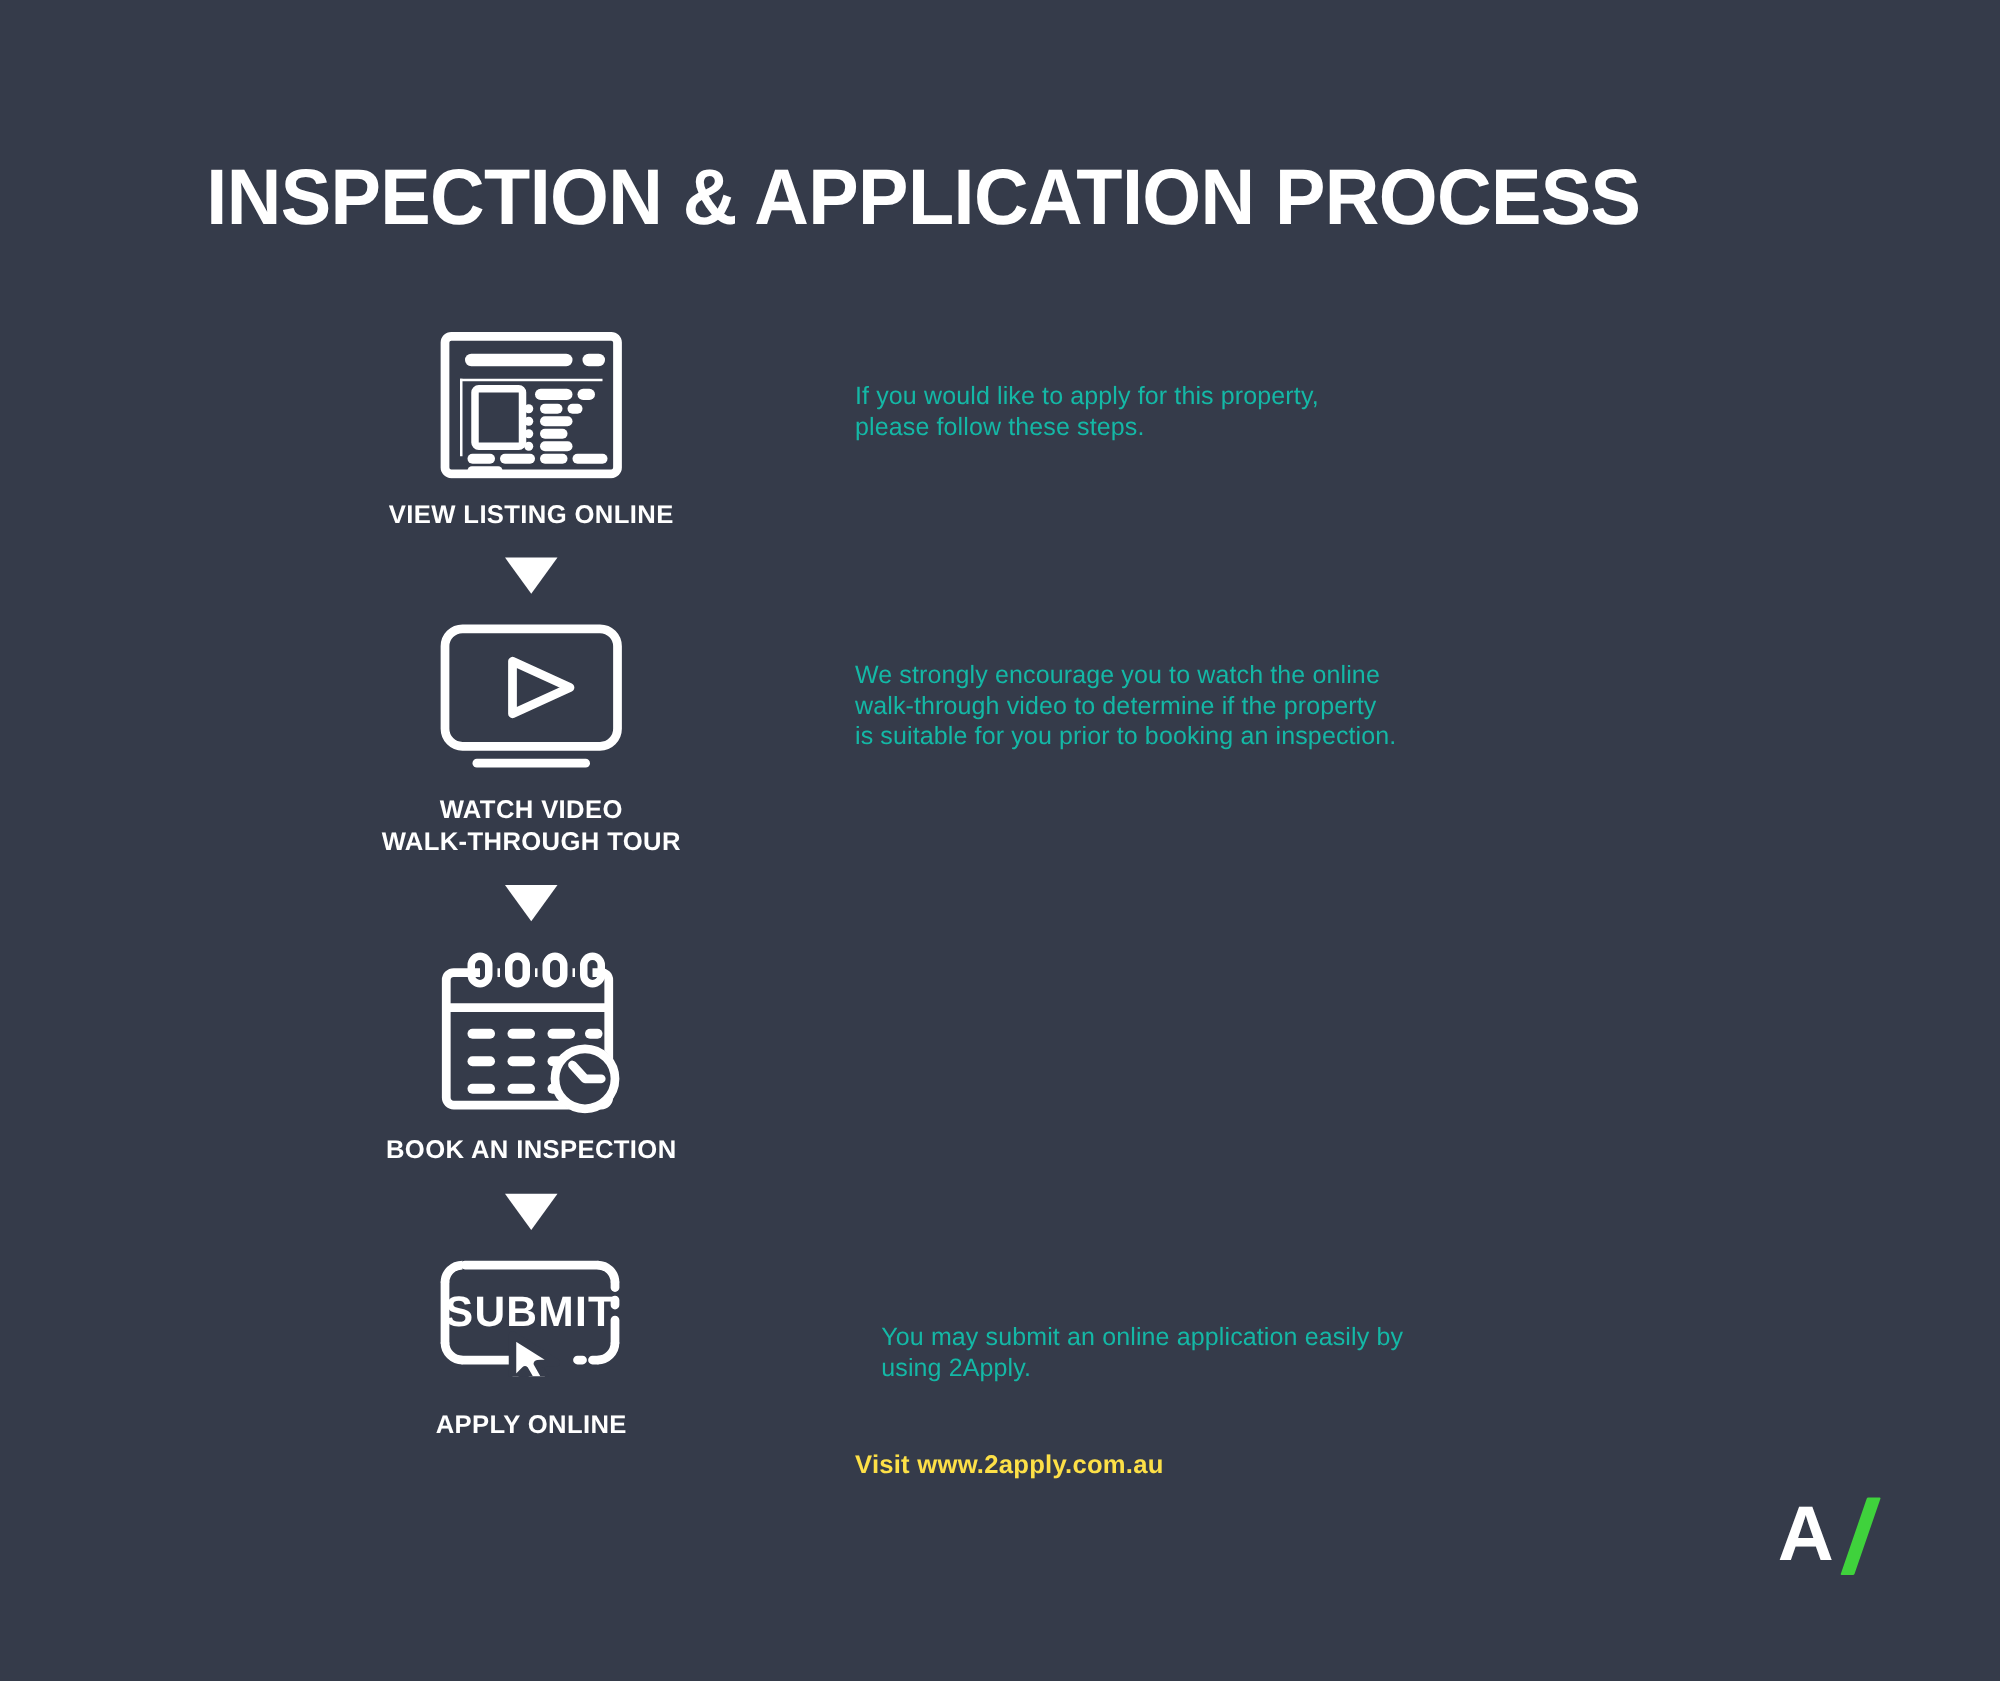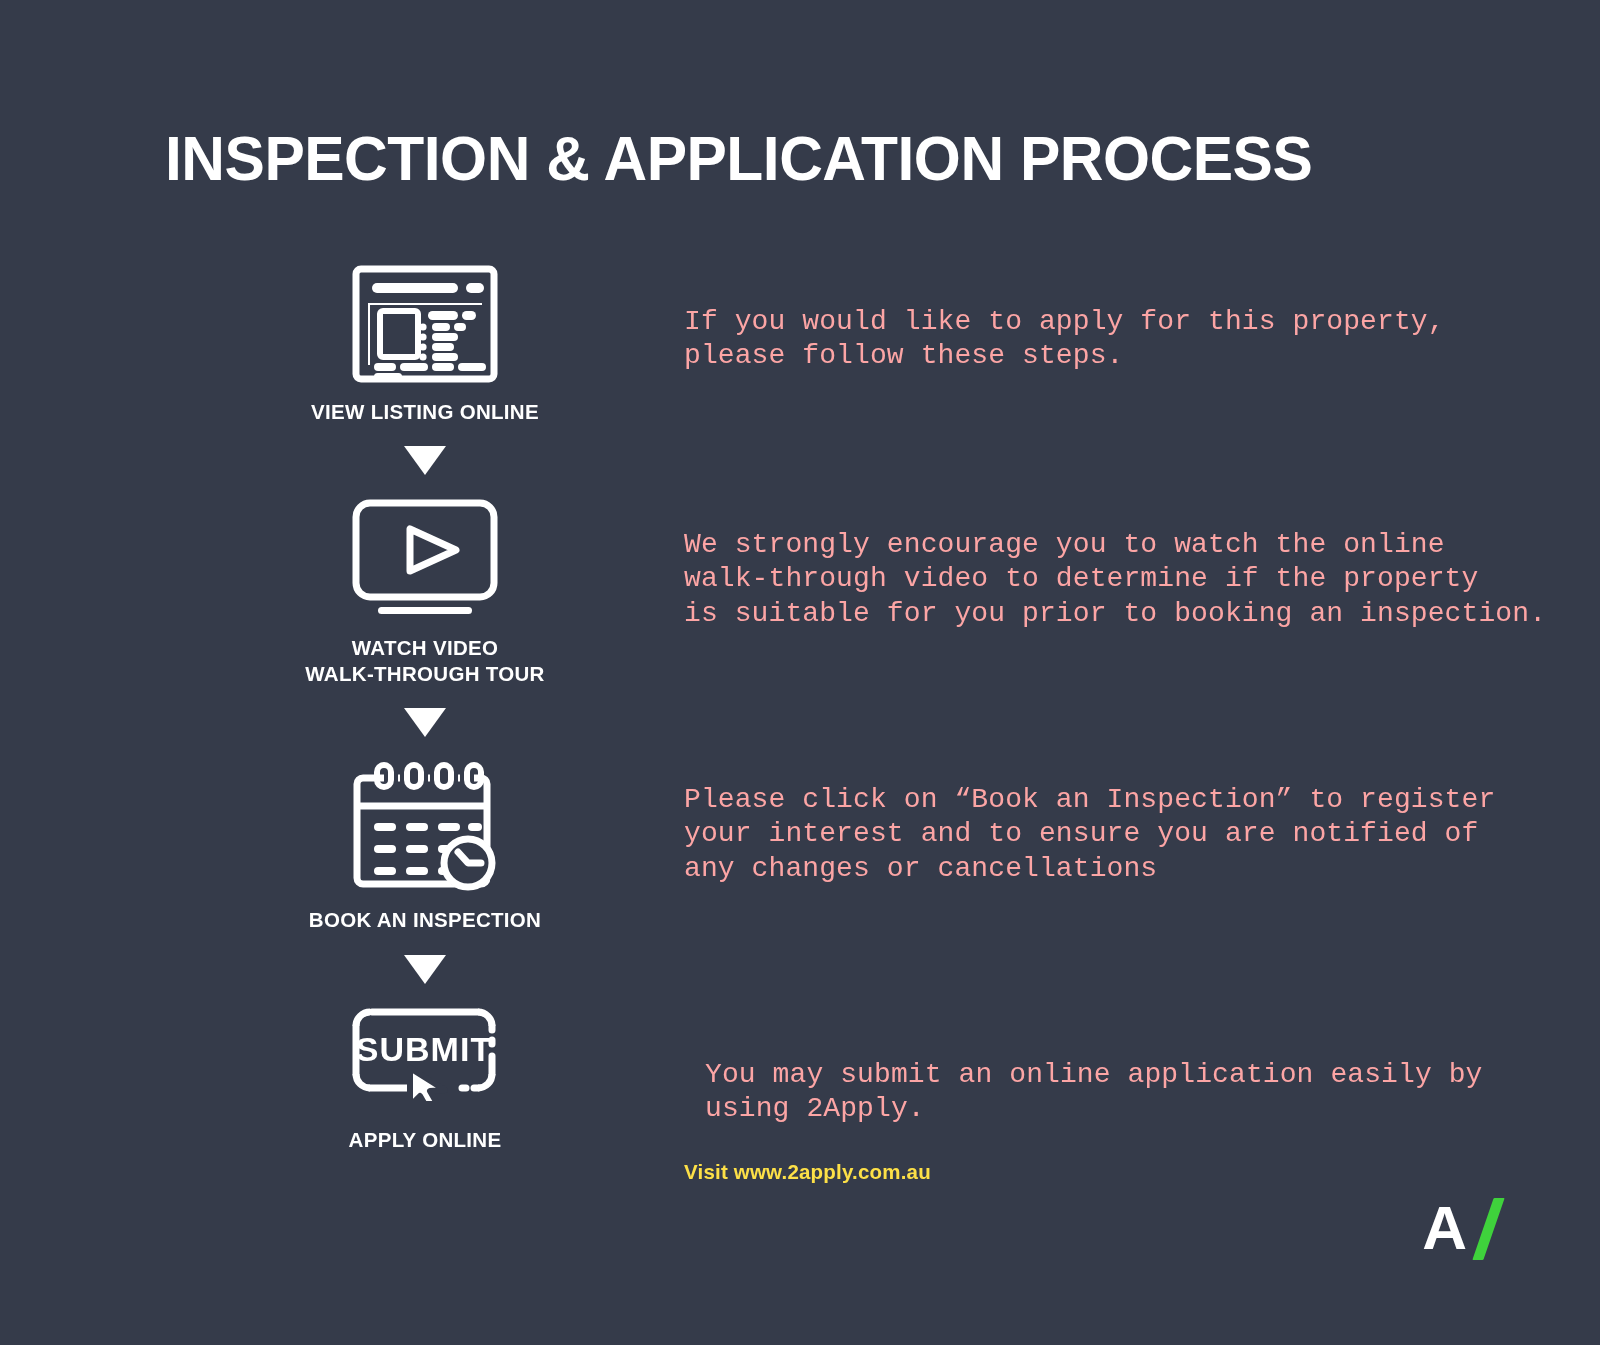--- a/index.html
+++ b/index.html
@@ -67,26 +67,25 @@
     border-right: 21px solid transparent;
     border-top: 29px solid #ffffff;
     margin: 0 auto;
   }
   .arrow-wrap { width: 300px; display: flex; justify-content: center; }
 
   
   .copy {
     position: absolute;
     left: 684px;
-    color: #fca5a5;
-    font-size: 28px;
+    color: #14b8a6;
+    font-size: 20px;
     line-height: 1.23;
     white-space: pre-line;
     letter-spacing: 0.1px;
-    font-family: Liberation Mono, monospace;
   }
   .copy-1 { top: 305px; }
   .copy-2 { top: 528px; }
   .copy-3 { top: 783px; }
   .copy-4 { top: 1058px; margin-left: 21px; }
 
   .visit {
     position: absolute;
     left: 684px;
     top: 1160px;
@@ -257,23 +256,20 @@
       <div class="step-label" style="margin-top:26px;">APPLY ONLINE</div>
     </div>
 
   </div>
 
   <div class="copy copy-1">If you would like to apply for this property,
 please follow these steps.</div>
   <div class="copy copy-2">We strongly encourage you to watch the online
 walk-through video to determine if the property
 is suitable for you prior to booking an inspection.</div>
-  <div class="copy copy-3">Please click on “Book an Inspection” to register
-your interest and to ensure you are notified of
-any changes or cancellations</div>
   <div class="copy copy-4">You may submit an online application easily by
 using 2Apply.</div>
 
   <div class="visit">Visit www.2apply.com.au</div>
 
   <div class="logo">
     <span class="logo-a">A</span>
     <span class="logo-slash"></span>
   </div>
 

